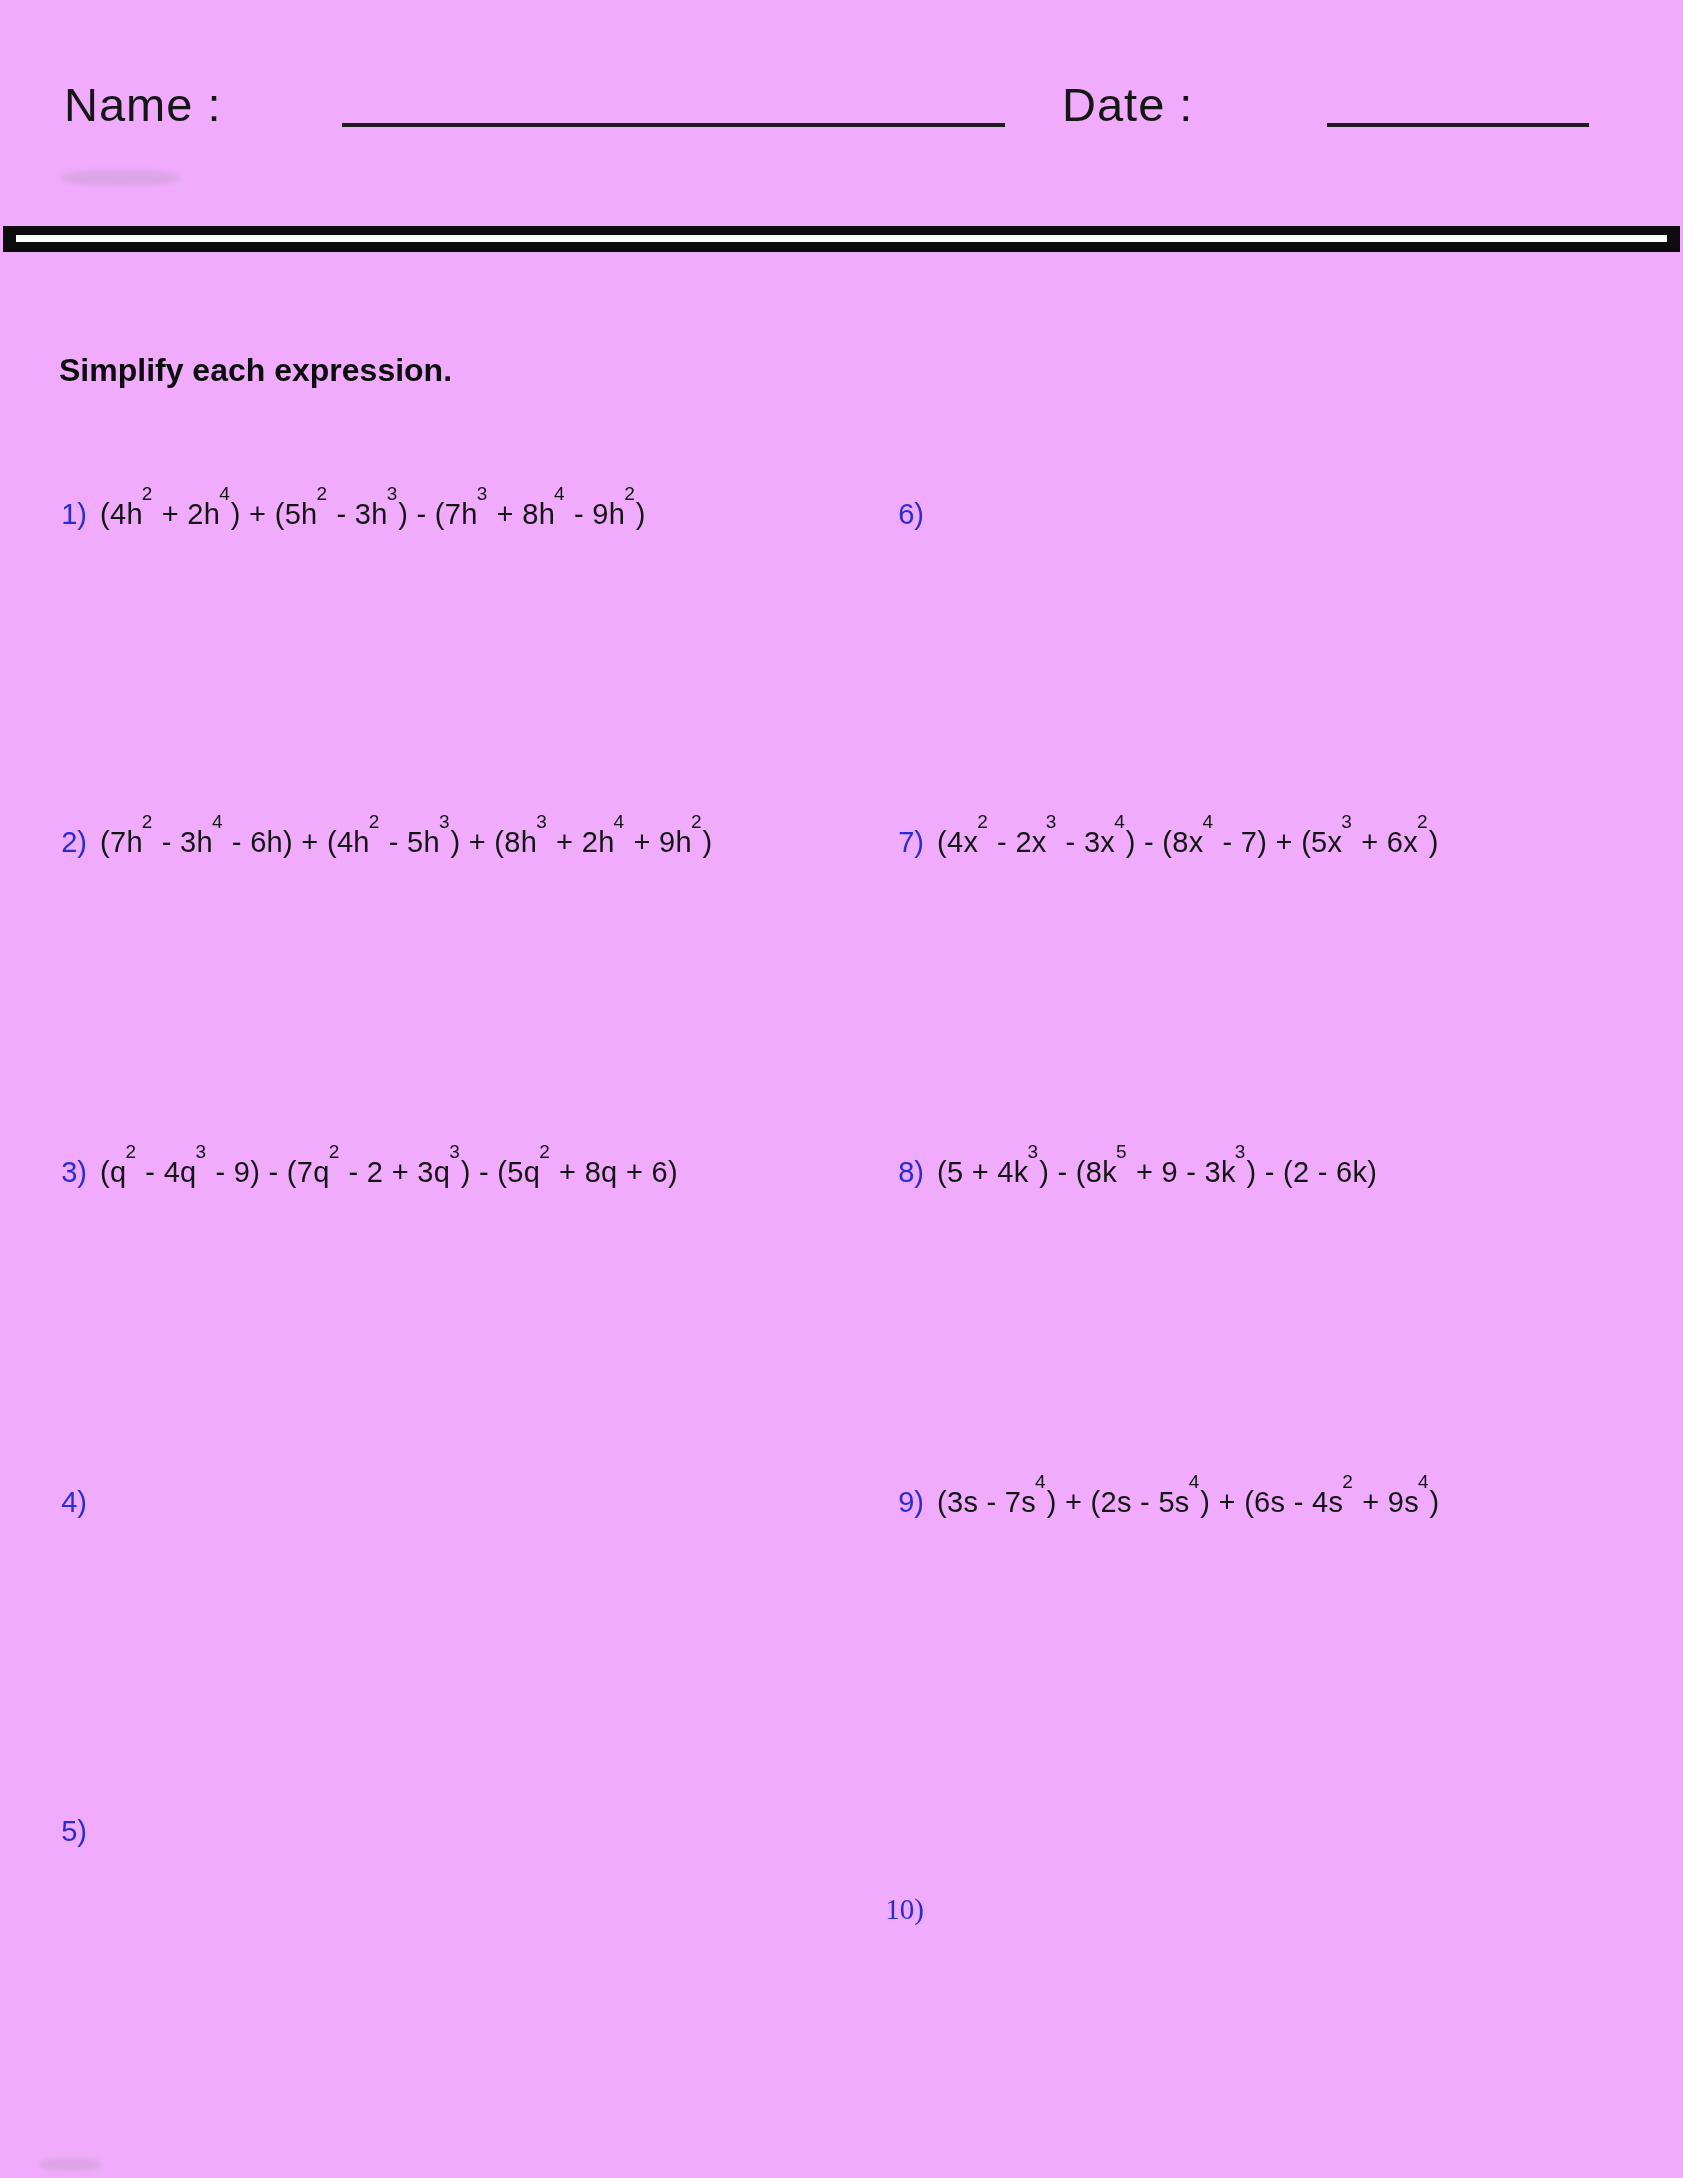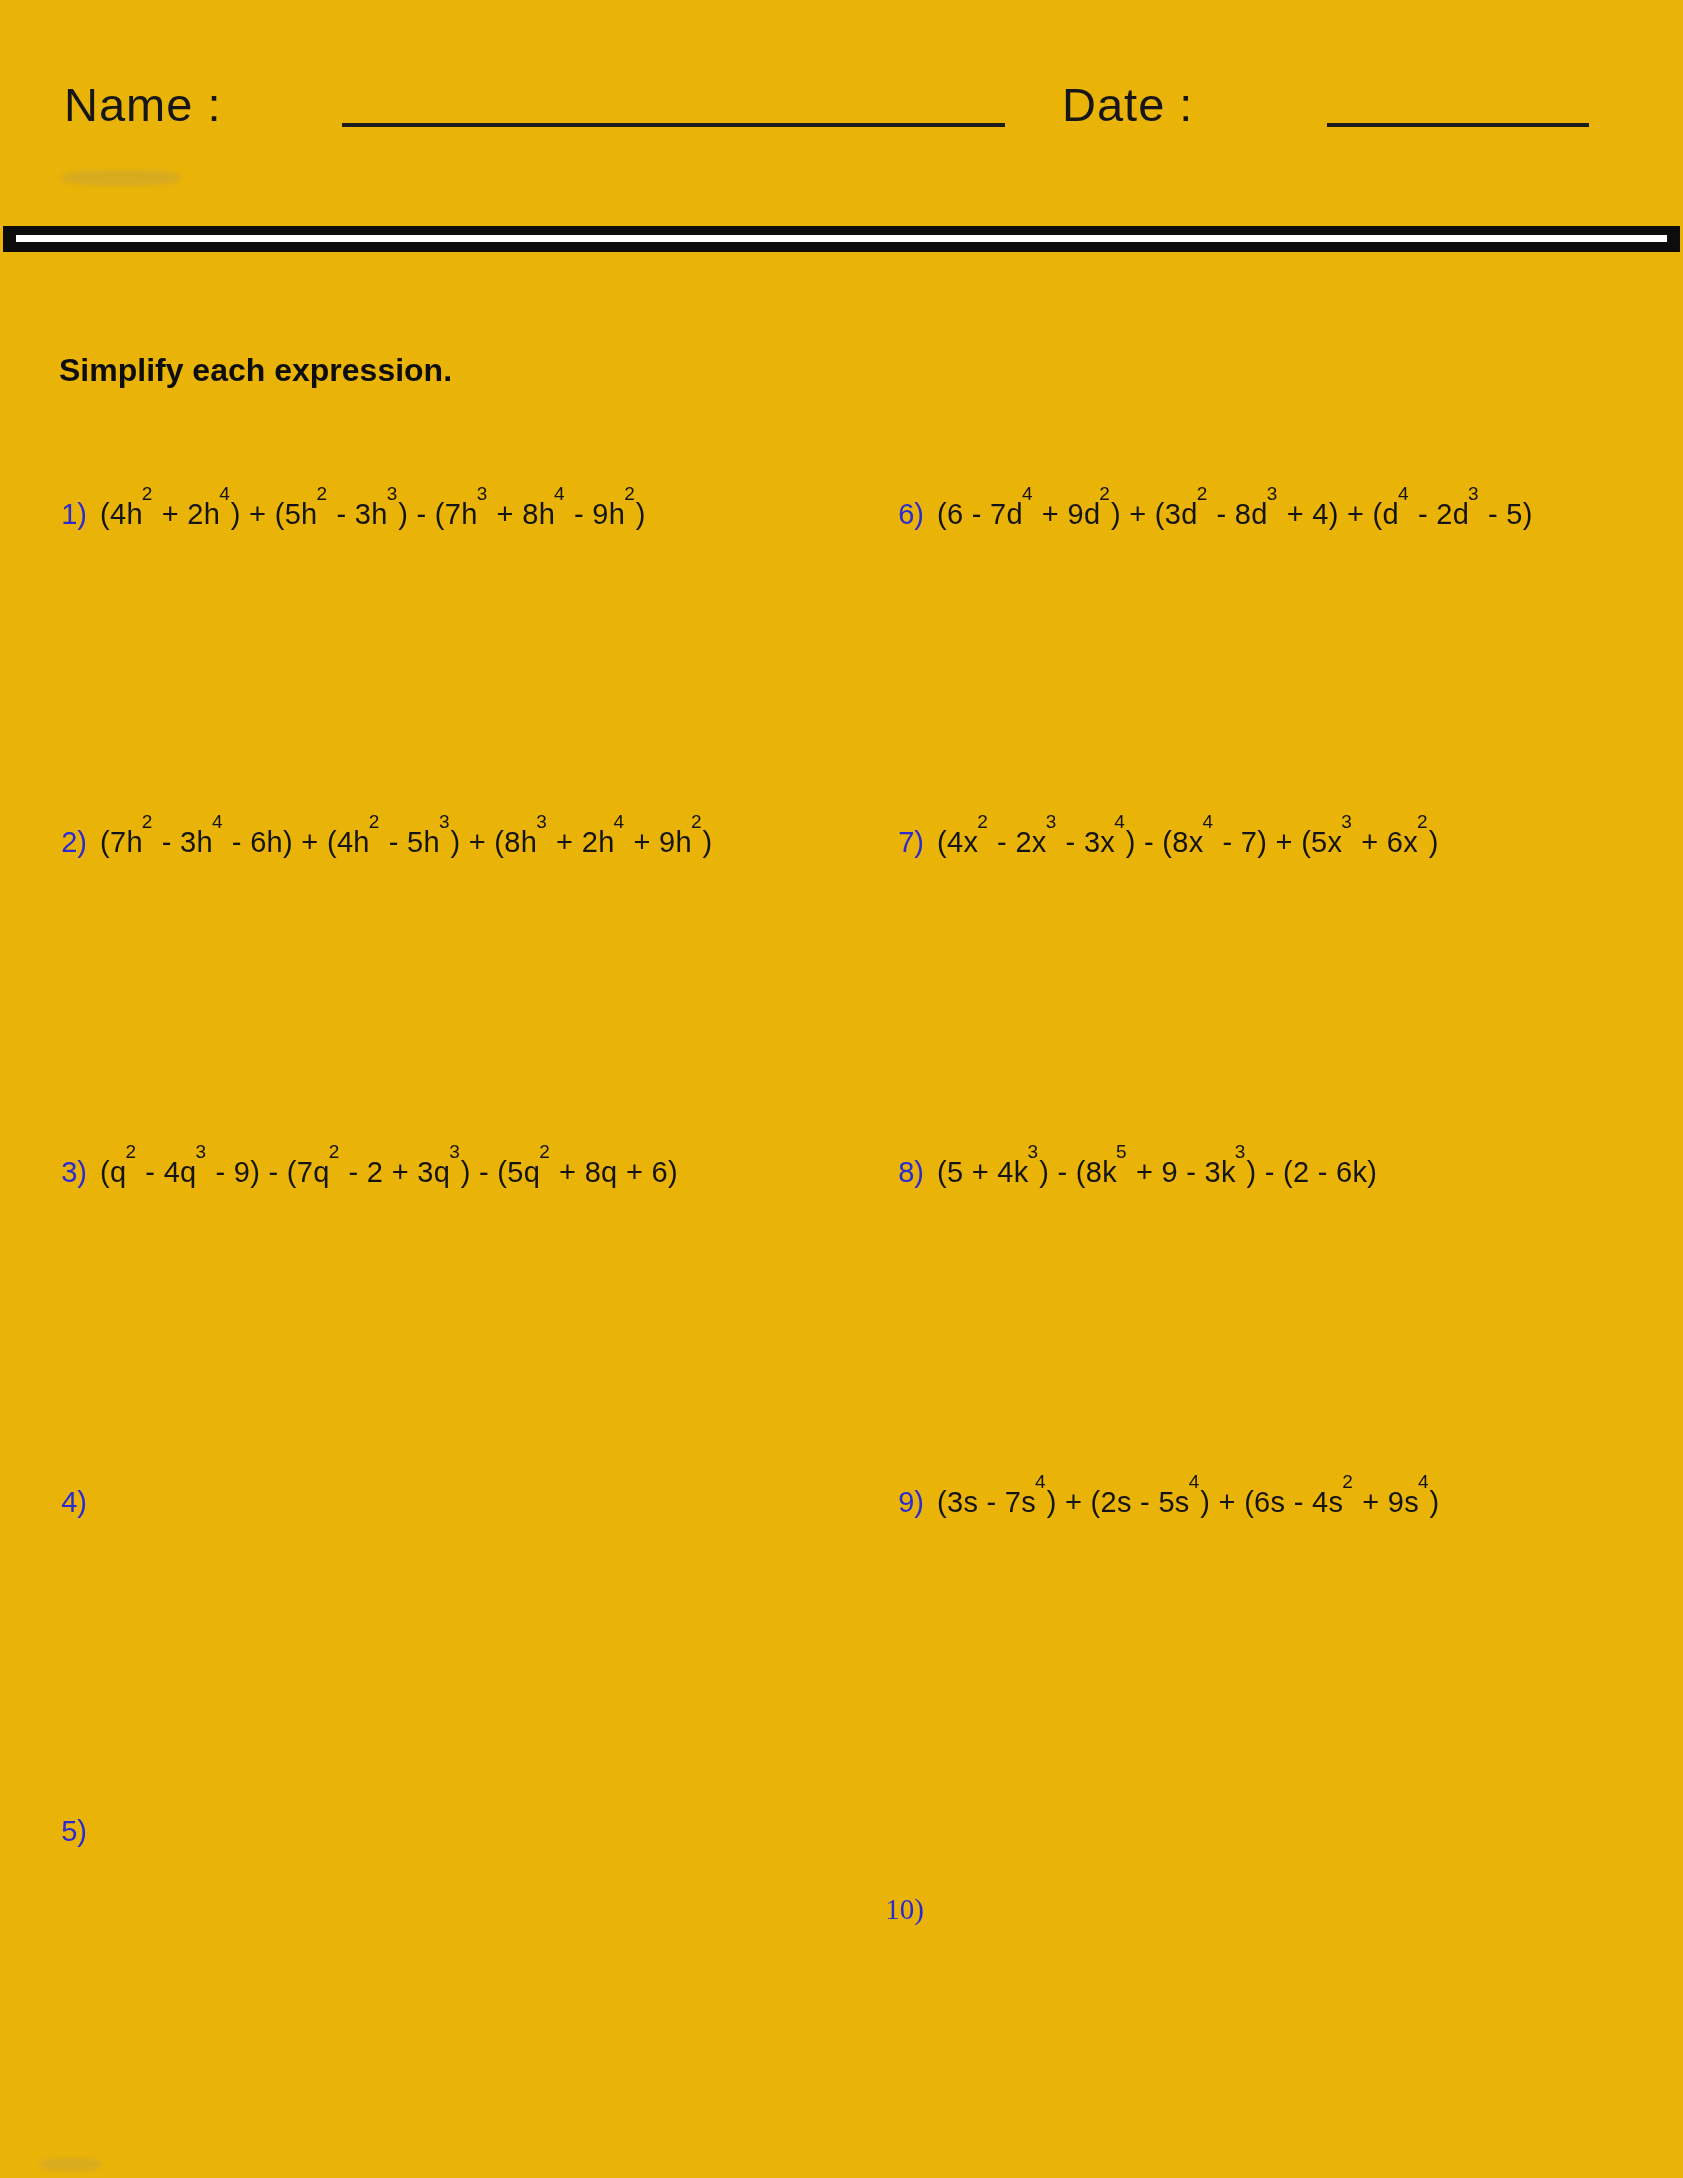--- a/index.html
+++ b/index.html
@@ -5,21 +5,21 @@
   * { margin: 0; padding: 0; box-sizing: border-box; }
   html, body { background: #ffffff; }
   body {
     font-family: "Liberation Sans", sans-serif;
     color: #111111;
   }
   .page {
     position: relative;
     width: 1683px;
     height: 2178px;
-    background: #eab308;
+    background: #f0abfc;
     overflow: hidden;
   }
 
   
   .name-label {
     position: absolute;
     left: 64px; top: 77px;
     font-size: 47px;
     letter-spacing: 1px;
     color: #161616;
@@ -148,21 +148,20 @@
         <span class="problem-expression">(q<sup>2</sup> - 4q<sup>3</sup> - 9) - (7q<sup>2</sup> - 2 + 3q<sup>3</sup>) - (5q<sup>2</sup> + 8q + 6)</span>
       </div>
       <div class="problem-row" style="left: 30px; top: 1488px;">
         <span class="problem-number">4)</span>
       </div>
       <div class="problem-row" style="left: 30px; top: 1817px;">
         <span class="problem-number">5)</span>
       </div>
       <div class="problem-row" style="left: 867px; top: 500px;">
         <span class="problem-number">6)</span>
-        <span class="problem-expression">(6 - 7d<sup>4</sup> + 9d<sup>2</sup>) + (3d<sup>2</sup> - 8d<sup>3</sup> + 4) + (d<sup>4</sup> - 2d<sup>3</sup> - 5)</span>
       </div>
       <div class="problem-row" style="left: 867px; top: 828px;">
         <span class="problem-number">7)</span>
         <span class="problem-expression">(4x<sup>2</sup> - 2x<sup>3</sup> - 3x<sup>4</sup>) - (8x<sup>4</sup> - 7) + (5x<sup>3</sup> + 6x<sup>2</sup>)</span>
       </div>
       <div class="problem-row" style="left: 867px; top: 1158px;">
         <span class="problem-number">8)</span>
         <span class="problem-expression">(5 + 4k<sup>3</sup>) - (8k<sup>5</sup> + 9 - 3k<sup>3</sup>) - (2 - 6k)</span>
       </div>
       <div class="problem-row" style="left: 867px; top: 1488px;">

